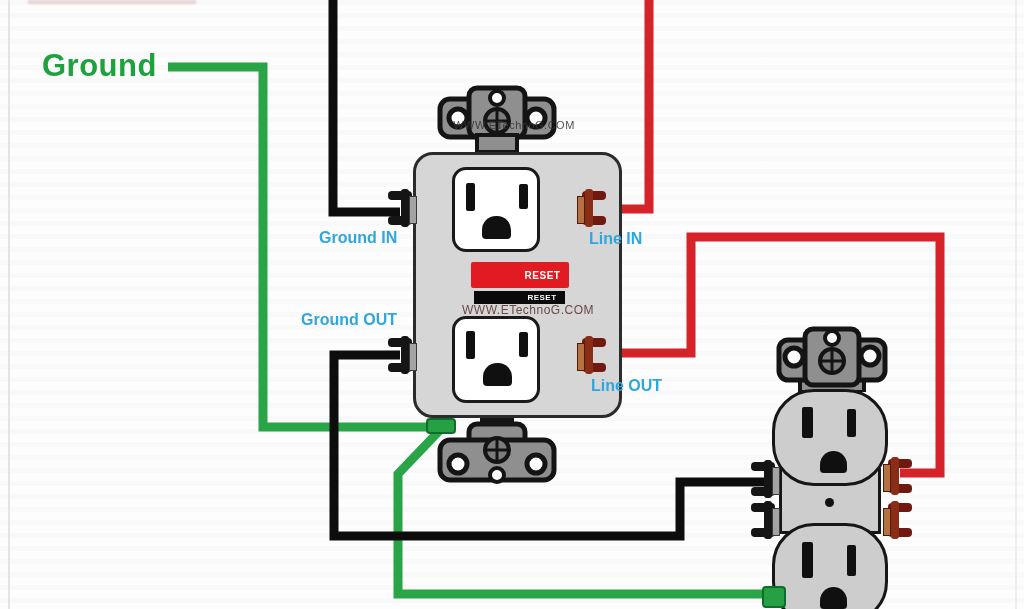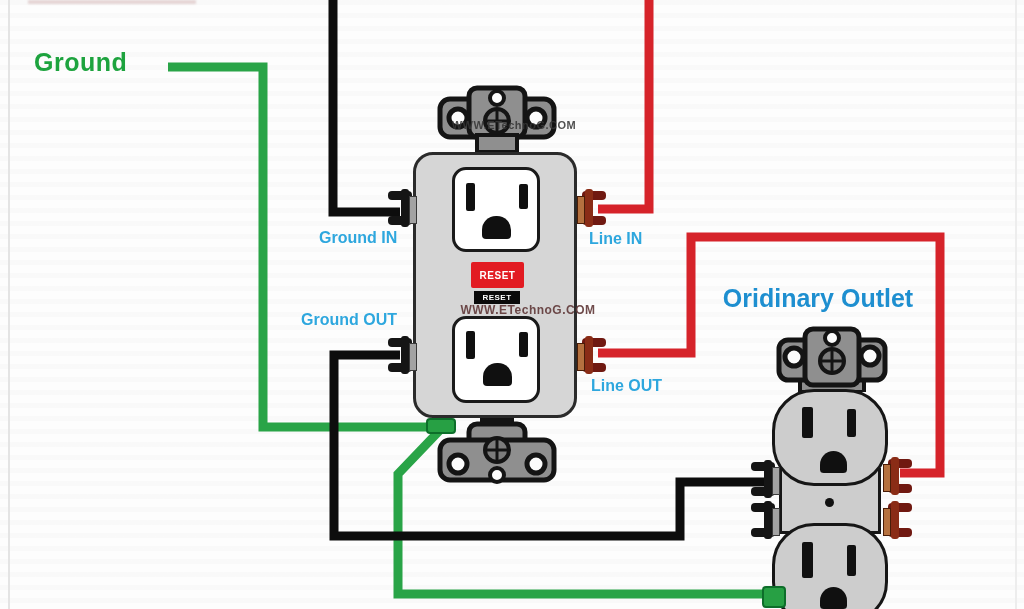--- a/index.html
+++ b/index.html
@@ -4,34 +4,34 @@
 <style>
   html,body{margin:0;padding:0;}
   body{
     width:1024px;height:609px;position:relative;overflow:hidden;
     background:#fdfdfd;
     font-family:"Liberation Sans", sans-serif;
   }
   #stage{position:absolute;inset:0;
     background:repeating-linear-gradient(180deg, rgba(0,0,0,0.014) 0 5px, rgba(0,0,0,0) 5px 13px);
   }
-  .abs{position:absolute;}
+  .abs{position:absolute;padding-left:45px;}
   
   #wire-layer{position:absolute;left:0;top:0;z-index:1;}
   
   .lbl{position:absolute;z-index:6;font-weight:bold;white-space:nowrap;}
-  .lbl-ground{left:34px;top:48px;font-size:25px;color:var(--label-green);letter-spacing:0.5px;}
+  .lbl-ground{left:42px;top:48px;font-size:31px;color:var(--label-green);letter-spacing:0.5px;}
   .lbl-gfci{left:415px;top:26px;width:164px;text-align:center;font-size:25px;color:var(--title-blue);}
   .lbl-ordinary{left:703px;top:284px;width:230px;text-align:center;font-size:25px;color:var(--title-blue);}
   .lbl-port{font-size:16px;color:var(--port-blue);}
   .lbl-neutral-in{left:319px;top:229px;}
   .lbl-line-in{left:589px;top:230px;}
   .lbl-neutral-out{left:301px;top:311px;}
   .lbl-line-out{left:591px;top:377px;}
-  .watermark{position:absolute;z-index:5;font-weight:bold;text-align:center;letter-spacing:0.5px;}
+  .watermark{position:absolute;z-index:5;font-weight:normal;text-align:center;letter-spacing:0.5px;}
   .wm-top{left:438px;top:119px;width:152px;font-size:11px;color:rgba(55,55,55,0.88);}
   .wm-mid{left:456px;top:303px;width:144px;font-size:12px;color:rgba(95,55,55,0.9);}
   
   .gfci-body{left:413px;top:152px;width:158px;height:260px;background:#d6d6d6;
     border:3px solid #2b2b2b;border-radius:20px;z-index:2;}
   .recept{position:absolute;background:#ffffff;border:3px solid #1a1a1a;border-radius:14px;z-index:3;}
   .r-top{left:452px;top:167px;width:82px;height:79px;}
   .r-bot{left:452px;top:316px;width:82px;height:81px;}
   .slot{position:absolute;background:#101010;border-radius:2px;z-index:4;}
   .dome{position:absolute;background:#101010;border-radius:14px 14px 4px 4px;z-index:4;}
@@ -88,21 +88,20 @@
       <polyline points="400,355 334,355 334,536 680,536 680,482 764,482" fill="none" stroke="#0d0d0d" stroke-width="9" stroke-linejoin="miter"></polyline>
       <polyline points="649,0 649,209 598,209" fill="none" stroke="#d6232a" stroke-width="9" stroke-linejoin="miter"></polyline>
       <polyline points="598,353 691,353 691,237 940,237 940,473 900,473" fill="none" stroke="#d6232a" stroke-width="9" stroke-linejoin="miter"></polyline>
     </svg>
 
   <div class="lbl lbl-ground">Ground</div>
   <div class="lbl lbl-port lbl-neutral-in">Ground IN</div>
   <div class="lbl lbl-port lbl-line-in">Line IN</div>
   <div class="lbl lbl-port lbl-neutral-out">Ground OUT</div>
   <div class="lbl lbl-port lbl-line-out">Line OUT</div>
-  <div class="lbl lbl-ordinary">Oridinary Outlet</div>
 
   <svg class="bracket" style="left:436px;top:85px;" width="122" height="70" viewBox="0 0 122 70">
     <g fill="#8f8f8f" stroke="#141414" stroke-width="5">
       <rect x="4" y="14" width="114" height="38" rx="10"></rect>
       <rect x="33" y="3" width="56" height="49" rx="8"></rect>
     </g>
     <rect x="41" y="50" width="40" height="17" fill="#8f8f8f" stroke="#141414" stroke-width="4"></rect>
     <circle cx="22" cy="33" r="9" fill="#fcfcfc" stroke="#141414" stroke-width="5"></circle>
     <circle cx="100" cy="33" r="9" fill="#fcfcfc" stroke="#141414" stroke-width="5"></circle>
     <circle cx="61" cy="13" r="7" fill="#fcfcfc" stroke="#141414" stroke-width="4"></circle>

